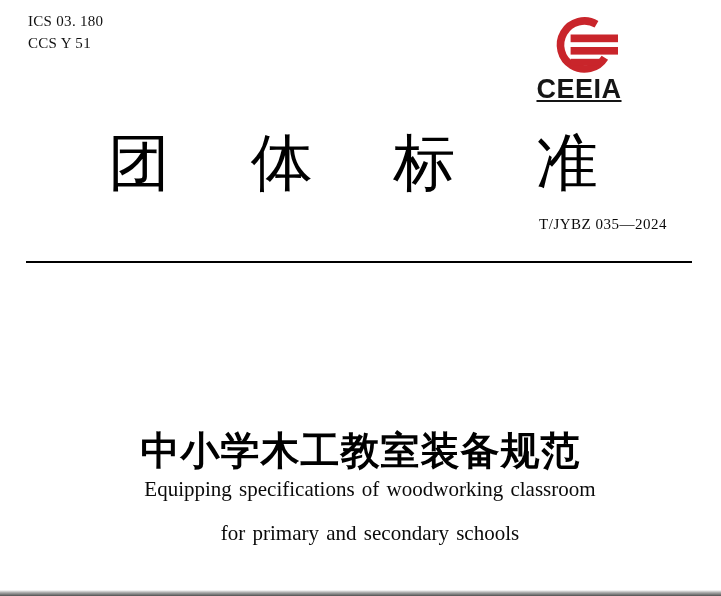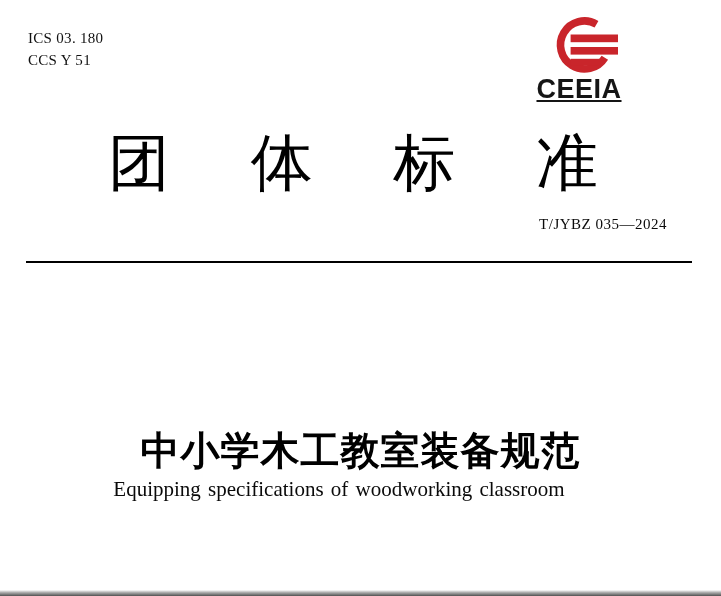--- a/index.html
+++ b/index.html
@@ -15,21 +15,20 @@
 
   
   .codes {
     position: absolute;
     left: 28px;
     top: 10px;
     font-size: 15px;
     line-height: 22px;
     letter-spacing: 0.3px;
     color: #111;
-    margin-top: 17px;
   }
 
   
   .logo {
     position: absolute;
     left: 514px;
     top: 12px;
     width: 130px;
     text-align: center;
   }
@@ -91,20 +90,21 @@
   }
 
   .title-en {
     position: absolute;
     left: 0;
     width: 678px;
     text-align: center;
     font-size: 21px;
     word-spacing: 2px;
     color: #0a0a0a;
+    padding-left: 31px;
   }
   .title-en.line1 { top: 477px; }
   .title-en.line2 { top: 521px; }
 
   
   .bottom-shadow {
     position: absolute;
     bottom: 0;
     left: 0;
     width: 721px;
@@ -144,16 +144,17 @@
   </div>
 
   <div class="std-number">T/JYBZ 035—2024</div>
 
   <div class="rule"></div>
 
   <div class="title-zh">中小学木工教室装备规范</div>
 
   <div class="title-en line1">Equipping specifications of woodworking classroom</div>
 
+  <div class="title-en line2">for primary and secondary schools</div>
 
   <div class="bottom-shadow"></div>
 
 </div>
 
 </body></html>

